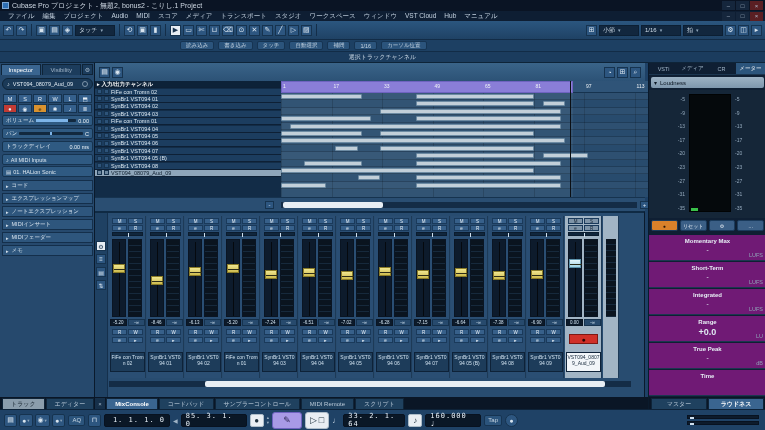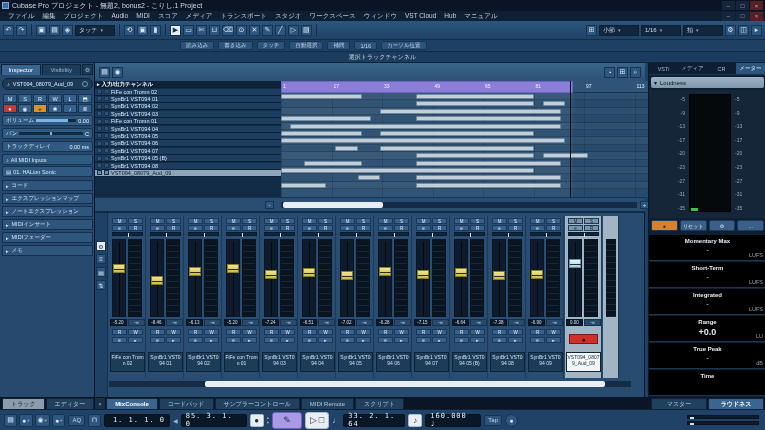--- a/index.html
+++ b/index.html
@@ -104,21 +104,21 @@
   .lhdr{position:absolute;left:2px;top:14px;width:113px;height:11px;background:linear-gradient(#9db2c4,#7e97ad);color:#0c1724;font-size:6px;display:flex;align-items:center;padding:0 3px;gap:3px;border-radius:2px}
   .meterzone{position:absolute;left:0;top:27px;width:117px;height:128px;background:#152638}
   .blackbox{position:absolute;left:40px;top:4px;width:42px;height:118px;background:#05090c;border:1px solid #010304}
   .gtick{position:absolute;left:42px;top:118px;width:7px;height:3px;background:#3ac14a}
   .scl,.scr{position:absolute;font-size:5px;color:#94a9bc;width:22px}
   .scl{left:14px;text-align:right}
   .scr{left:86px;text-align:left}
   .rp-btns{position:absolute;left:2px;top:157px;width:113px;display:flex;gap:2px}
   .rbn{flex:1;height:11px;background:#3b5f86;border:1px solid #1a3a5b;color:#e6edf4;font-size:5px;display:flex;align-items:center;justify-content:center;border-radius:2px}
   .rbn.orange{background:#d9812a;color:#2a1604}
-  .stat{position:absolute;left:0;width:117px;background:#000000;border-bottom:1px solid #1c3650}
+  .stat{position:absolute;left:0;width:117px;background:#701a75;border-bottom:1px solid #1c3650}
   .stat .sl1{font-size:6px;color:#e6edf4;text-align:center;padding-top:3px;font-weight:bold}
   .stat .sv{font-size:6.5px;color:#dfe8f0;text-align:center;padding-top:2px}
   .stat .sv.big{font-size:9px;font-weight:bold}
   .stat .su{position:absolute;right:3px;bottom:2px;font-size:5.5px;color:#8fa3b6}
   .rp-tabs2{position:absolute;left:0;top:334px;width:117px;height:12px;background:#0a1626;display:flex;gap:1px;padding:1px 2px 0 2px}
   
   .btabs{position:absolute;left:0;top:397px;width:648px;height:12px;background:#0a1626;display:flex;align-items:flex-end;gap:1px;padding:0 2px}
   .btab{height:11px;background:#1f415f;color:#b9c9d8;font-size:6px;display:flex;align-items:center;justify-content:center;padding:0 8px;border:1px solid #0f2438;border-bottom:none}
   .btab.active{background:#3a6590;color:#fff;font-weight:bold}
   .btab.gray{background:#8b9dac;color:#16242f}

